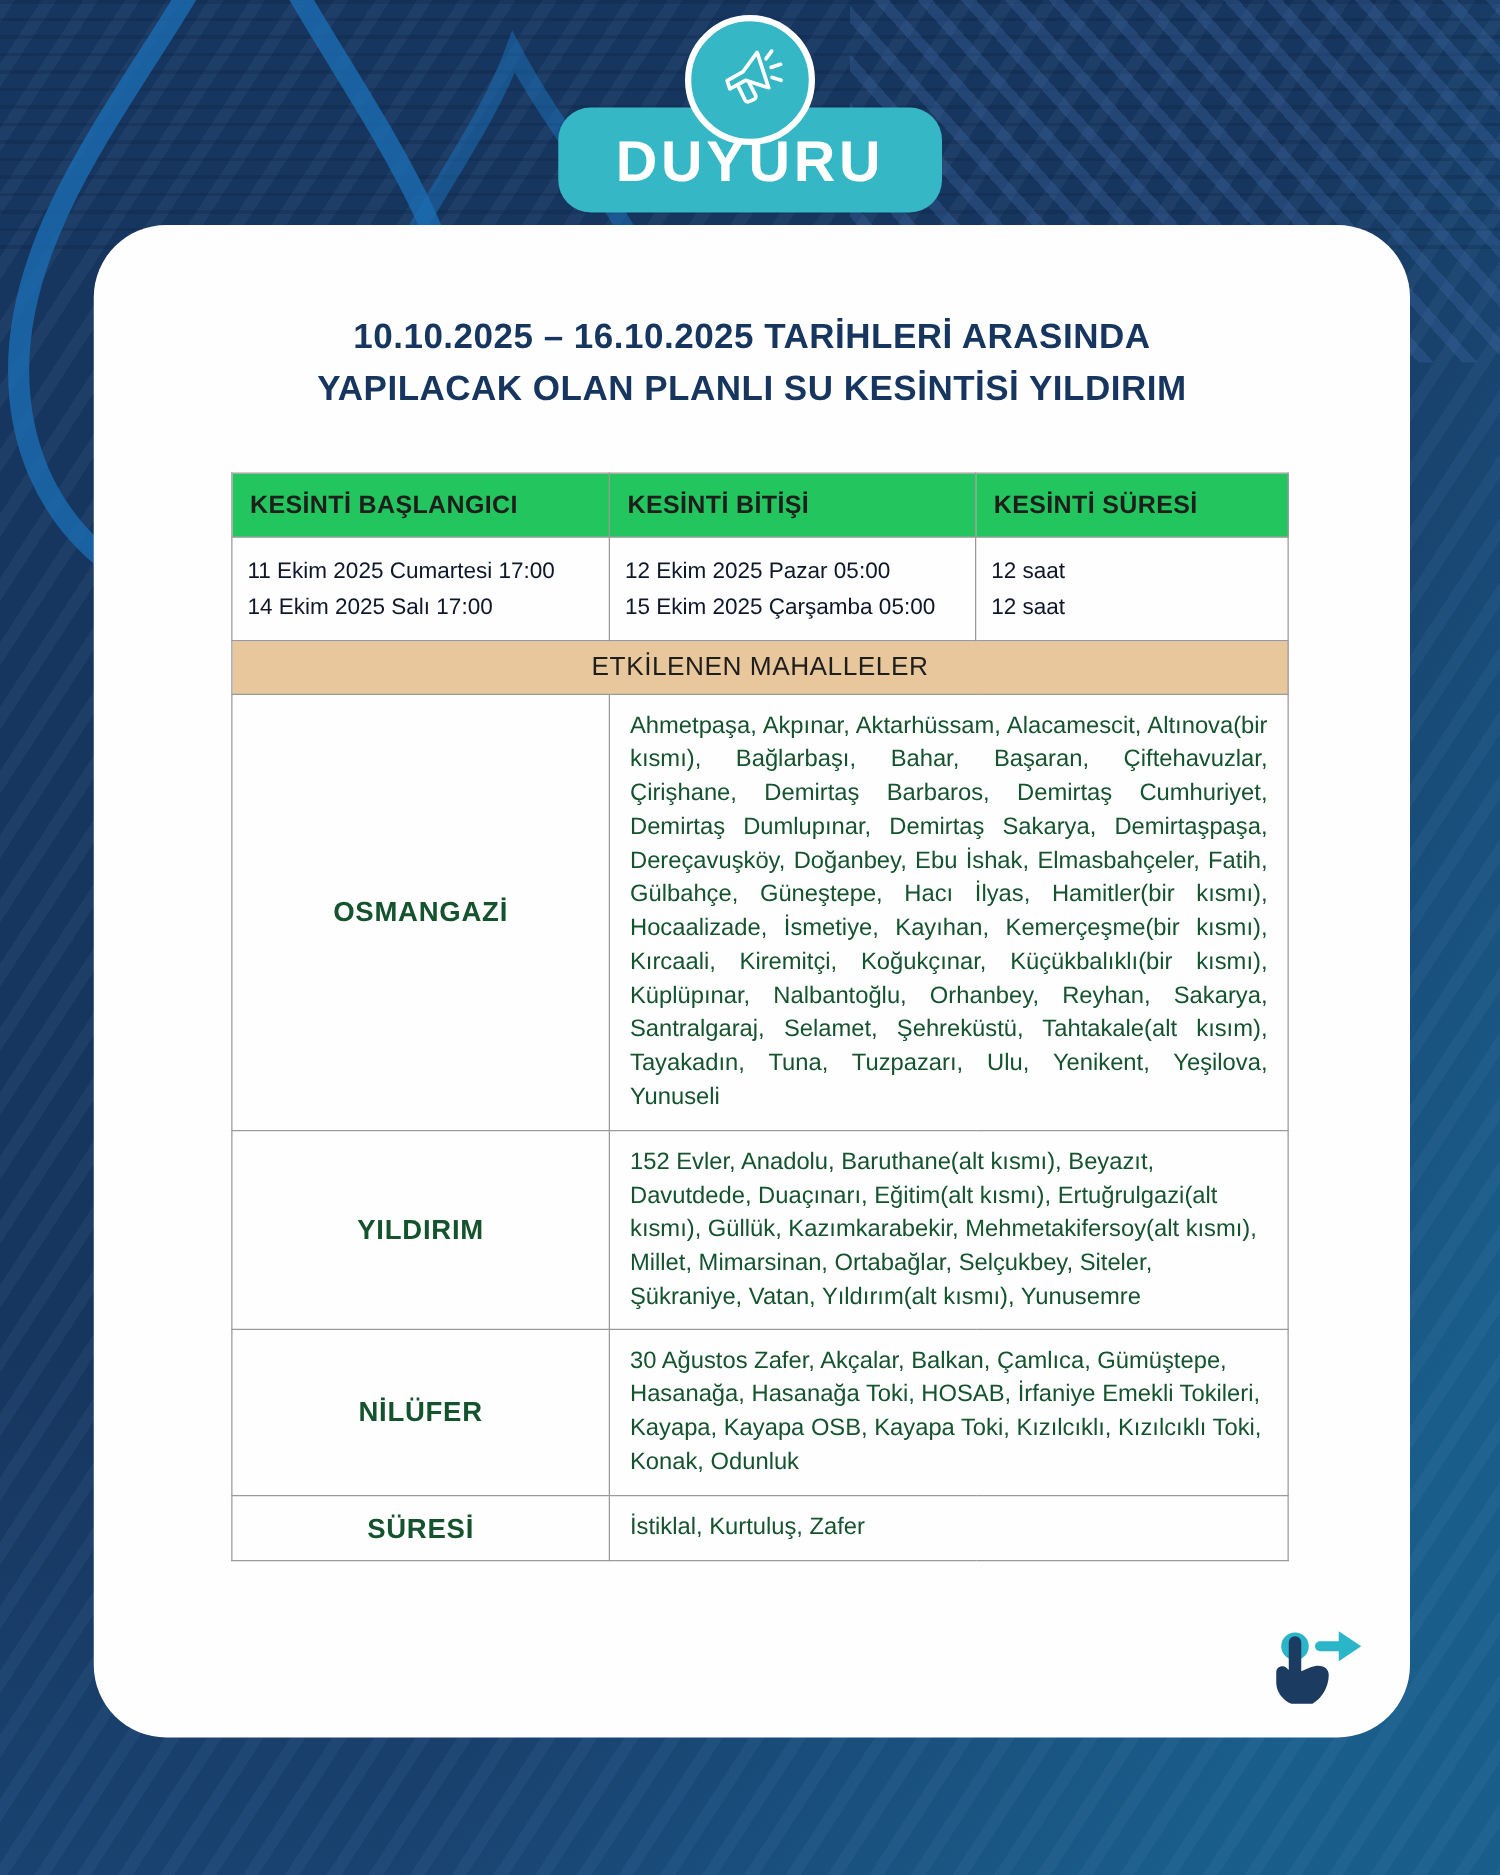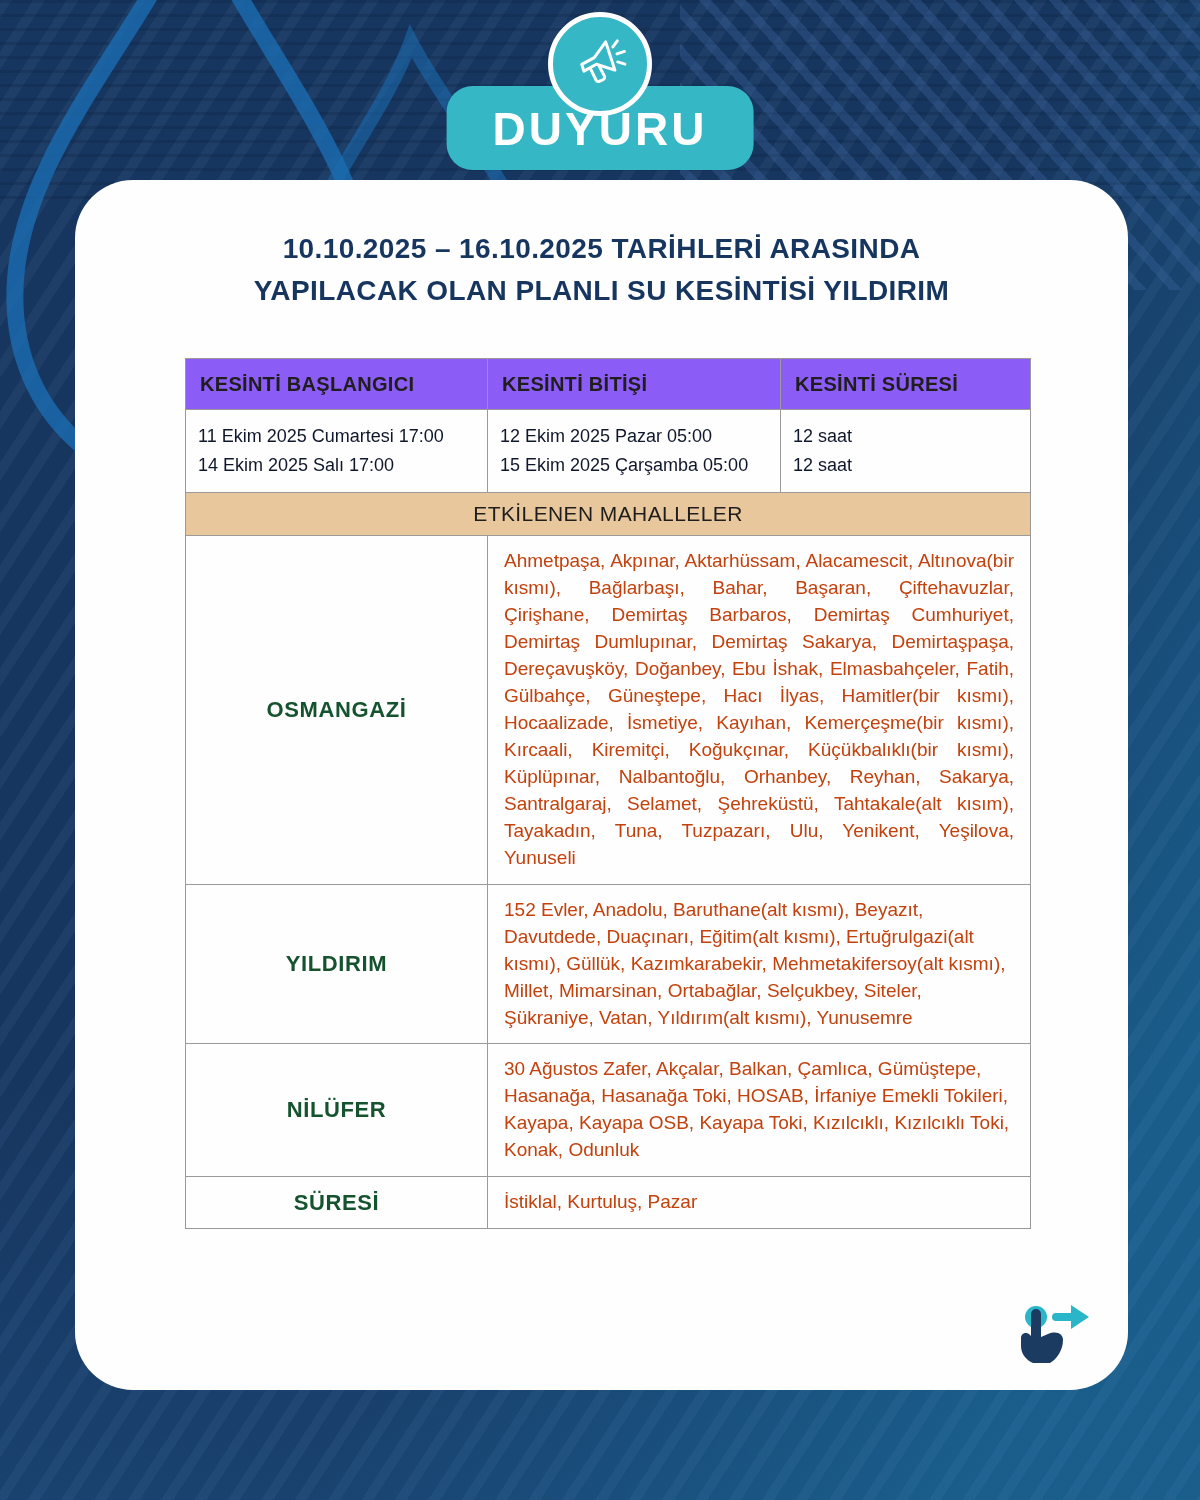--- a/index.html
+++ b/index.html
@@ -45,48 +45,48 @@
     letter-spacing:3px;z-index:7;
   }
   .badge-circle{
     position:absolute;left:50%;top:12px;transform:translateX(-50%);
     width:94px;height:94px;border-radius:50%;
     background:#35b7c5;border:5px solid #fff;z-index:8;
     display:flex;align-items:center;justify-content:center;
   }
   
   .title{
-    padding-top:48px;text-align:center;color:#16355f;
+    padding-top:68px;text-align:center;color:#16355f;
     font-size:28px;font-weight:bold;line-height:1.5;letter-spacing:.4px;
   }
   
   table.outage{
     border-collapse:collapse;table-layout:fixed;
     width:845px;margin:46px 0 0 110px;
   }
   table.outage th, table.outage td{border:1px solid #9a9a9a;}
   th.col-head{
-    background:#8b5cf6;color:#1f1e1c;text-align:left;
+    background:#22c55e;color:#1f1e1c;text-align:left;
     font-size:20px;font-weight:bold;letter-spacing:.3px;
     padding:13px 14px;height:24px;
   }
   tr.dates td{
     font-size:18px;color:#0f172a;padding:8px 12px;vertical-align:top;
   }
   tr.dates .dline{margin:8px 0;white-space:nowrap;}
   td.section-head{
     background:#e8c79d;color:#1f1e1c;text-align:center;
     font-size:21px;font-weight:normal;padding:9px 0;letter-spacing:.4px;
   }
   td.district{
     text-align:center;vertical-align:middle;
     font-size:22px;font-weight:bold;color:#14532d;letter-spacing:.6px;
   }
   td.hoods{
-    font-size:19px;color:#c2410c;line-height:1.42;padding:12px 16px;
+    font-size:19px;color:#14532d;line-height:1.42;padding:12px 16px;
     vertical-align:middle;
   }
   td.hoods.justify{text-align:justify;}
   
   .swipe-hint{position:absolute;right:28px;bottom:12px;}
 </style>
 </head>
 <body>
 
 <div class="bg-layer bg-bottom-light"></div>
@@ -163,21 +163,21 @@
       <td class="hoods" colspan="2">152 Evler, Anadolu, Baruthane(alt kısmı), Beyazıt, Davutdede, Duaçınarı, Eğitim(alt kısmı), Ertuğrulgazi(alt kısmı), Güllük, Kazımkarabekir, Mehmetakifersoy(alt kısmı), Millet, Mimarsinan, Ortabağlar, Selçukbey, Siteler, Şükraniye, Vatan, Yıldırım(alt kısmı), Yunusemre</td>
     </tr>
 
     <tr>
       <td class="district">NİLÜFER</td>
       <td class="hoods" colspan="2">30 Ağustos Zafer, Akçalar, Balkan, Çamlıca, Gümüştepe, Hasanağa, Hasanağa Toki, HOSAB, İrfaniye Emekli Tokileri, Kayapa, Kayapa OSB, Kayapa Toki, Kızılcıklı, Kızılcıklı Toki, Konak, Odunluk</td>
     </tr>
 
     <tr>
       <td class="district" style="height:48px">SÜRESİ</td>
-      <td class="hoods" colspan="2">İstiklal, Kurtuluş, Pazar</td>
+      <td class="hoods" colspan="2">İstiklal, Kurtuluş, Zafer</td>
     </tr>
   </tbody>
     </table>
 
   <svg class="swipe-hint" width="100" height="78" viewBox="0 0 100 78">
     <circle cx="36" cy="17" r="11" fill="#2ab5c9"></circle>
     <path fill="#1c3b60" d="M31 14 a5 5 0 0 1 10 0 v23 l7 -3 c9 -3.5 15 0 15 6 c0 10 -6 19 -13 23 h-17 c-7 -3 -12 -9.5 -12 -17 v-8 c0 -5 5.5 -6.5 8.5 -3.5 l1.5 1.5 z"></path>
     <line x1="56" y1="17" x2="74" y2="17" stroke="#2ab5c9" stroke-width="8" stroke-linecap="round"></line>
     <path d="M71 5 l18 12 l-18 12 z" fill="#2ab5c9"></path>
   </svg>

